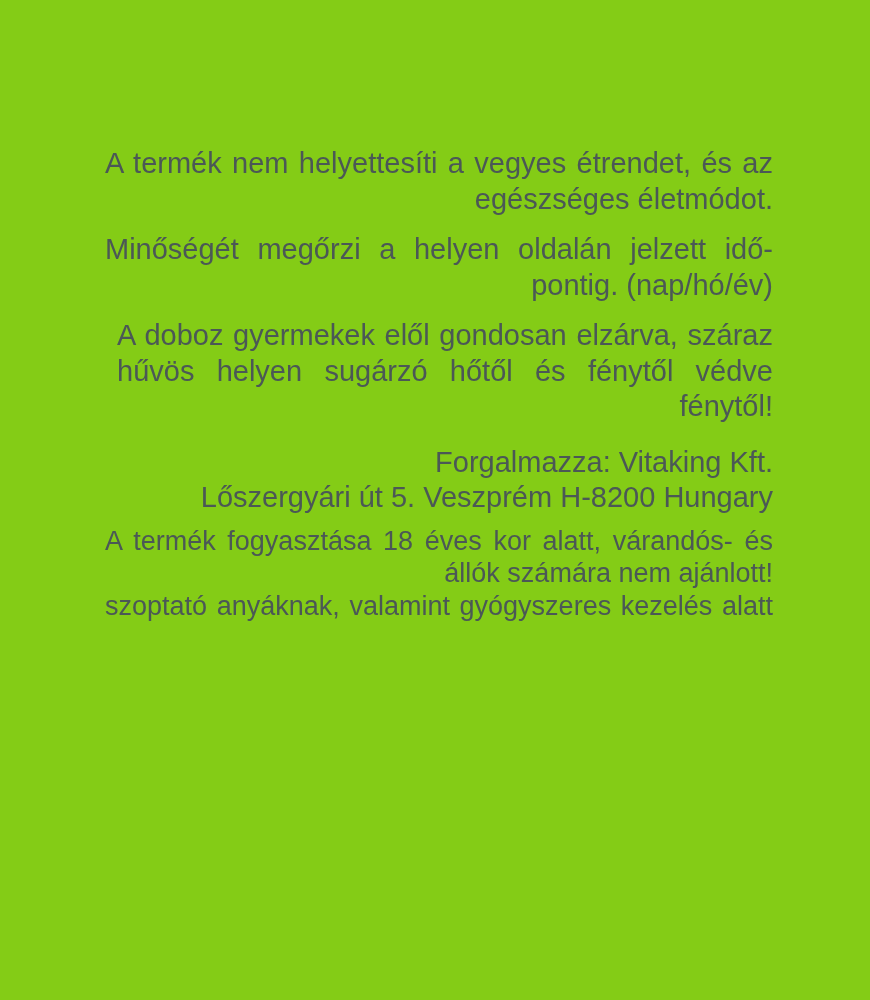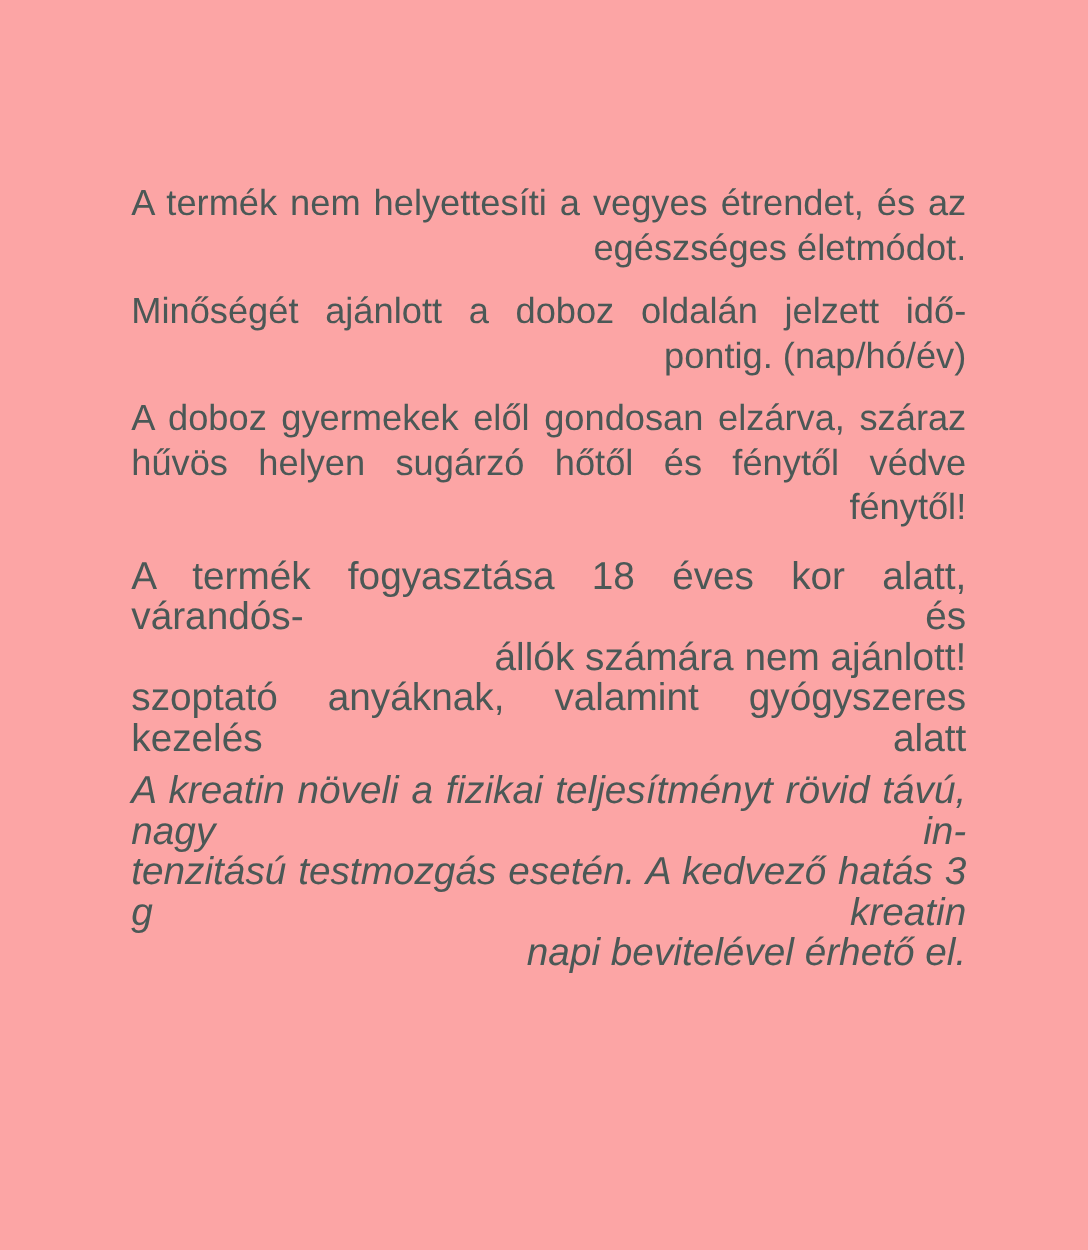--- a/index.html
+++ b/index.html
@@ -23,60 +23,59 @@
     color: #4b5856;
   }
   .paragraph {
     margin: 0 0 15px 0;
   }
   .paragraph.size-large {
     font-size: 29px;
     line-height: 35.5px;
   }
   .paragraph.size-small {
-    font-size: 31px;
+    font-size: 27px;
     line-height: 32.5px;
   }
   .paragraph.italic {
     font-style: italic;
   }
   
-  .paragraph:nth-child(3) { margin-bottom: 20px; }
+  .paragraph:nth-child(3) { margin-bottom: 20px; margin-left: 12px; }
   .paragraph:nth-child(4) { margin-bottom: 9px; }
   .line {
     text-align: right;
     min-height: 1em;
   }
   .line.justify {
     text-align: justify;
     text-align-last: justify;
   }
 </style>
 </head>
 <body>
 
-<div class="page" style="background: #fca5a5;">
+<div class="page" style="background: #84cc16;">
   <div class="text-block" style="color: rgb(75, 88, 86);">
       <div class="paragraph size-large">
         <div class="line justify">A termék nem helyettesíti a vegyes étrendet, és az</div>
         <div class="line">egészséges életmódot.</div>
       </div>
       <div class="paragraph size-large">
-        <div class="line justify">Minőségét ajánlott a doboz oldalán jelzett idő-</div>
+        <div class="line justify">Minőségét megőrzi a helyen oldalán jelzett idő-</div>
         <div class="line">pontig. (nap/hó/év)</div>
       </div>
       <div class="paragraph size-large">
         <div class="line justify">A doboz gyermekek elől gondosan elzárva, száraz</div>
         <div class="line justify">hűvös helyen sugárzó hőtől és fénytől védve</div>
         <div class="line">fénytől!</div>
       </div>
+      <div class="paragraph size-large">
+        <div class="line">Forgalmazza: Vitaking Kft.</div>
+        <div class="line">Lőszergyári út 5. Veszprém H-8200 Hungary</div>
+      </div>
       <div class="paragraph size-small">
         <div class="line justify">A termék fogyasztása 18 éves kor alatt, várandós- és</div>
         <div class="line">állók számára nem ajánlott!</div>
         <div class="line justify">szoptató anyáknak, valamint gyógyszeres kezelés alatt</div>
       </div>
-      <div class="paragraph size-small italic">
-        <div class="line justify">A kreatin növeli a fizikai teljesítményt rövid távú, nagy in-</div>
-        <div class="line justify">tenzitású testmozgás esetén. A kedvező hatás 3 g kreatin</div>
-        <div class="line">napi bevitelével érhető el.</div>
-      </div>
     </div>
 </div>
 
 </body></html>

